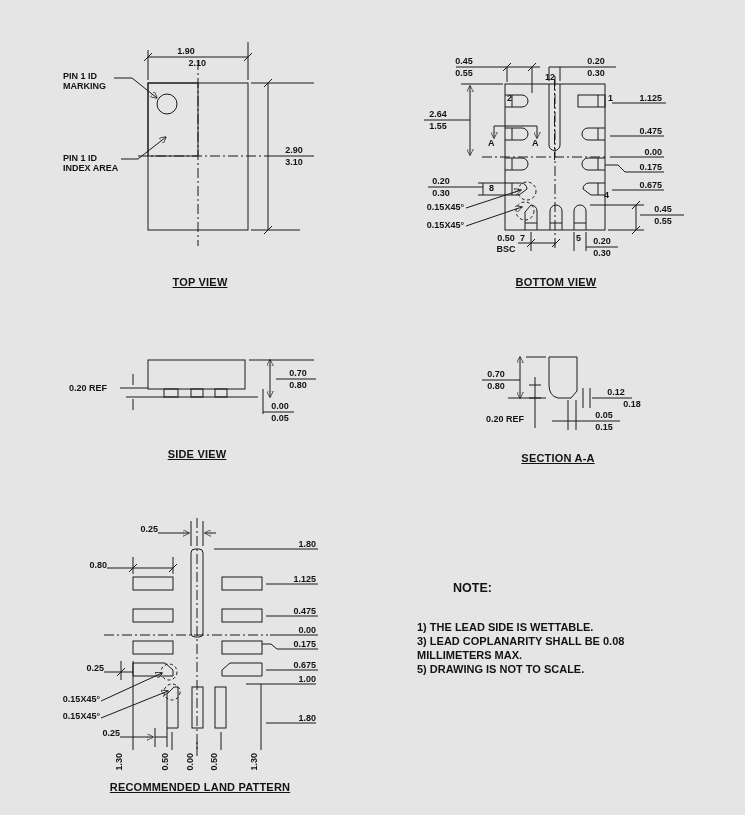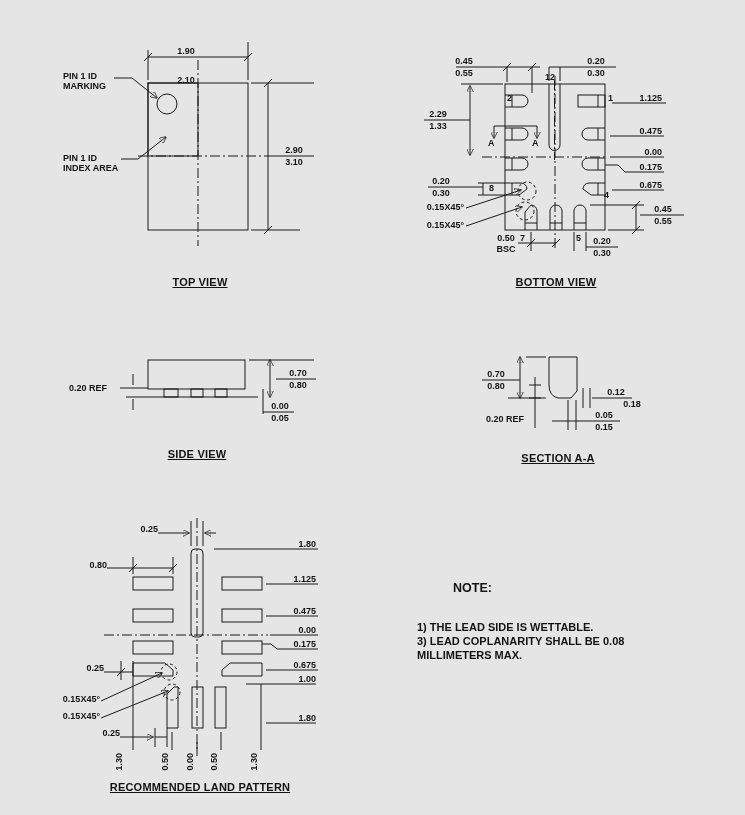--- a/index.html
+++ b/index.html
@@ -213,37 +213,37 @@
 
     <line x1="133" y1="661" x2="133" y2="750"></line>
     <line x1="172" y1="732" x2="172" y2="750"></line>
     <line x1="197" y1="742" x2="197" y2="752"></line>
     <line x1="221" y1="732" x2="221" y2="750"></line>
     <line x1="261" y1="684" x2="261" y2="750"></line>
   </g>
 </svg>
 
   <div class="d c" style="left:166px;top:47px;width:40px;">1.90</div>
-  <div class="d c" style="left:166px;top:76px;width:40px;">2.10</div>
+  <div class="d c" style="left:166px;top:59px;width:40px;text-align:right;">2.10</div>
   <div class="d c" style="left:276px;top:146px;width:36px;">2.90</div>
   <div class="d c" style="left:276px;top:158px;width:36px;">3.10</div>
   <div class="d" style="left:63px;top:72px;">PIN 1 ID
 MARKING</div>
   <div class="d" style="left:63px;top:154px;">PIN 1 ID
 INDEX AREA</div>
   <div class="title" style="left:130px;top:276px;width:140px;">TOP VIEW</div>
 
   <div class="d c" style="left:446px;top:57px;width:36px;">0.45</div>
   <div class="d c" style="left:446px;top:69px;width:36px;">0.55</div>
   <div class="d c" style="left:578px;top:57px;width:36px;">0.20</div>
   <div class="d c" style="left:578px;top:69px;width:36px;">0.30</div>
   <div class="d c" style="left:543px;top:73px;width:14px;">12</div>
   <div class="d" style="left:507px;top:94px;">2</div>
-  <div class="d c" style="left:424px;top:110px;width:28px;">2.29</div>
-  <div class="d c" style="left:424px;top:122px;width:28px;">1.33</div>
+  <div class="d c" style="left:424px;top:110px;width:28px;">2.64</div>
+  <div class="d c" style="left:424px;top:122px;width:28px;">1.55</div>
   <div class="d" style="left:488px;top:139px;">A</div>
   <div class="d" style="left:532px;top:139px;">A</div>
   <div class="d" style="left:608px;top:94px;">1</div>
   <div class="d r" style="left:628px;top:94px;width:34px;">1.125</div>
   <div class="d r" style="left:628px;top:127px;width:34px;">0.475</div>
   <div class="d r" style="left:628px;top:148px;width:34px;">0.00</div>
   <div class="d r" style="left:628px;top:163px;width:34px;">0.175</div>
   <div class="d r" style="left:628px;top:181px;width:34px;">0.675</div>
   <div class="d" style="left:604px;top:191px;">4</div>
   <div class="d c" style="left:644px;top:205px;width:38px;">0.45</div>
@@ -295,15 +295,16 @@
   <div class="d c rot" style="left:153px;top:757px;width:26px;">0.50</div>
   <div class="d c rot" style="left:178px;top:757px;width:26px;">0.00</div>
   <div class="d c rot" style="left:202px;top:757px;width:26px;">0.50</div>
   <div class="d c rot" style="left:242px;top:757px;width:26px;">1.30</div>
   <div class="title" style="left:90px;top:781px;width:220px;">RECOMMENDED LAND PATTERN</div>
 
   <div class="note-h" style="left:417px;top:581px;">NOTE:</div>
   <div class="note-items" style="left:417px;top:604px;width:268px;">
     <div>1) THE LEAD SIDE IS WETTABLE.</div>
     <div>3) LEAD COPLANARITY SHALL BE 0.08 MILLIMETERS MAX.</div>
+    <div>5) DRAWING IS NOT TO SCALE.</div>
   </div>
 
 </div>
 
 </body></html>

